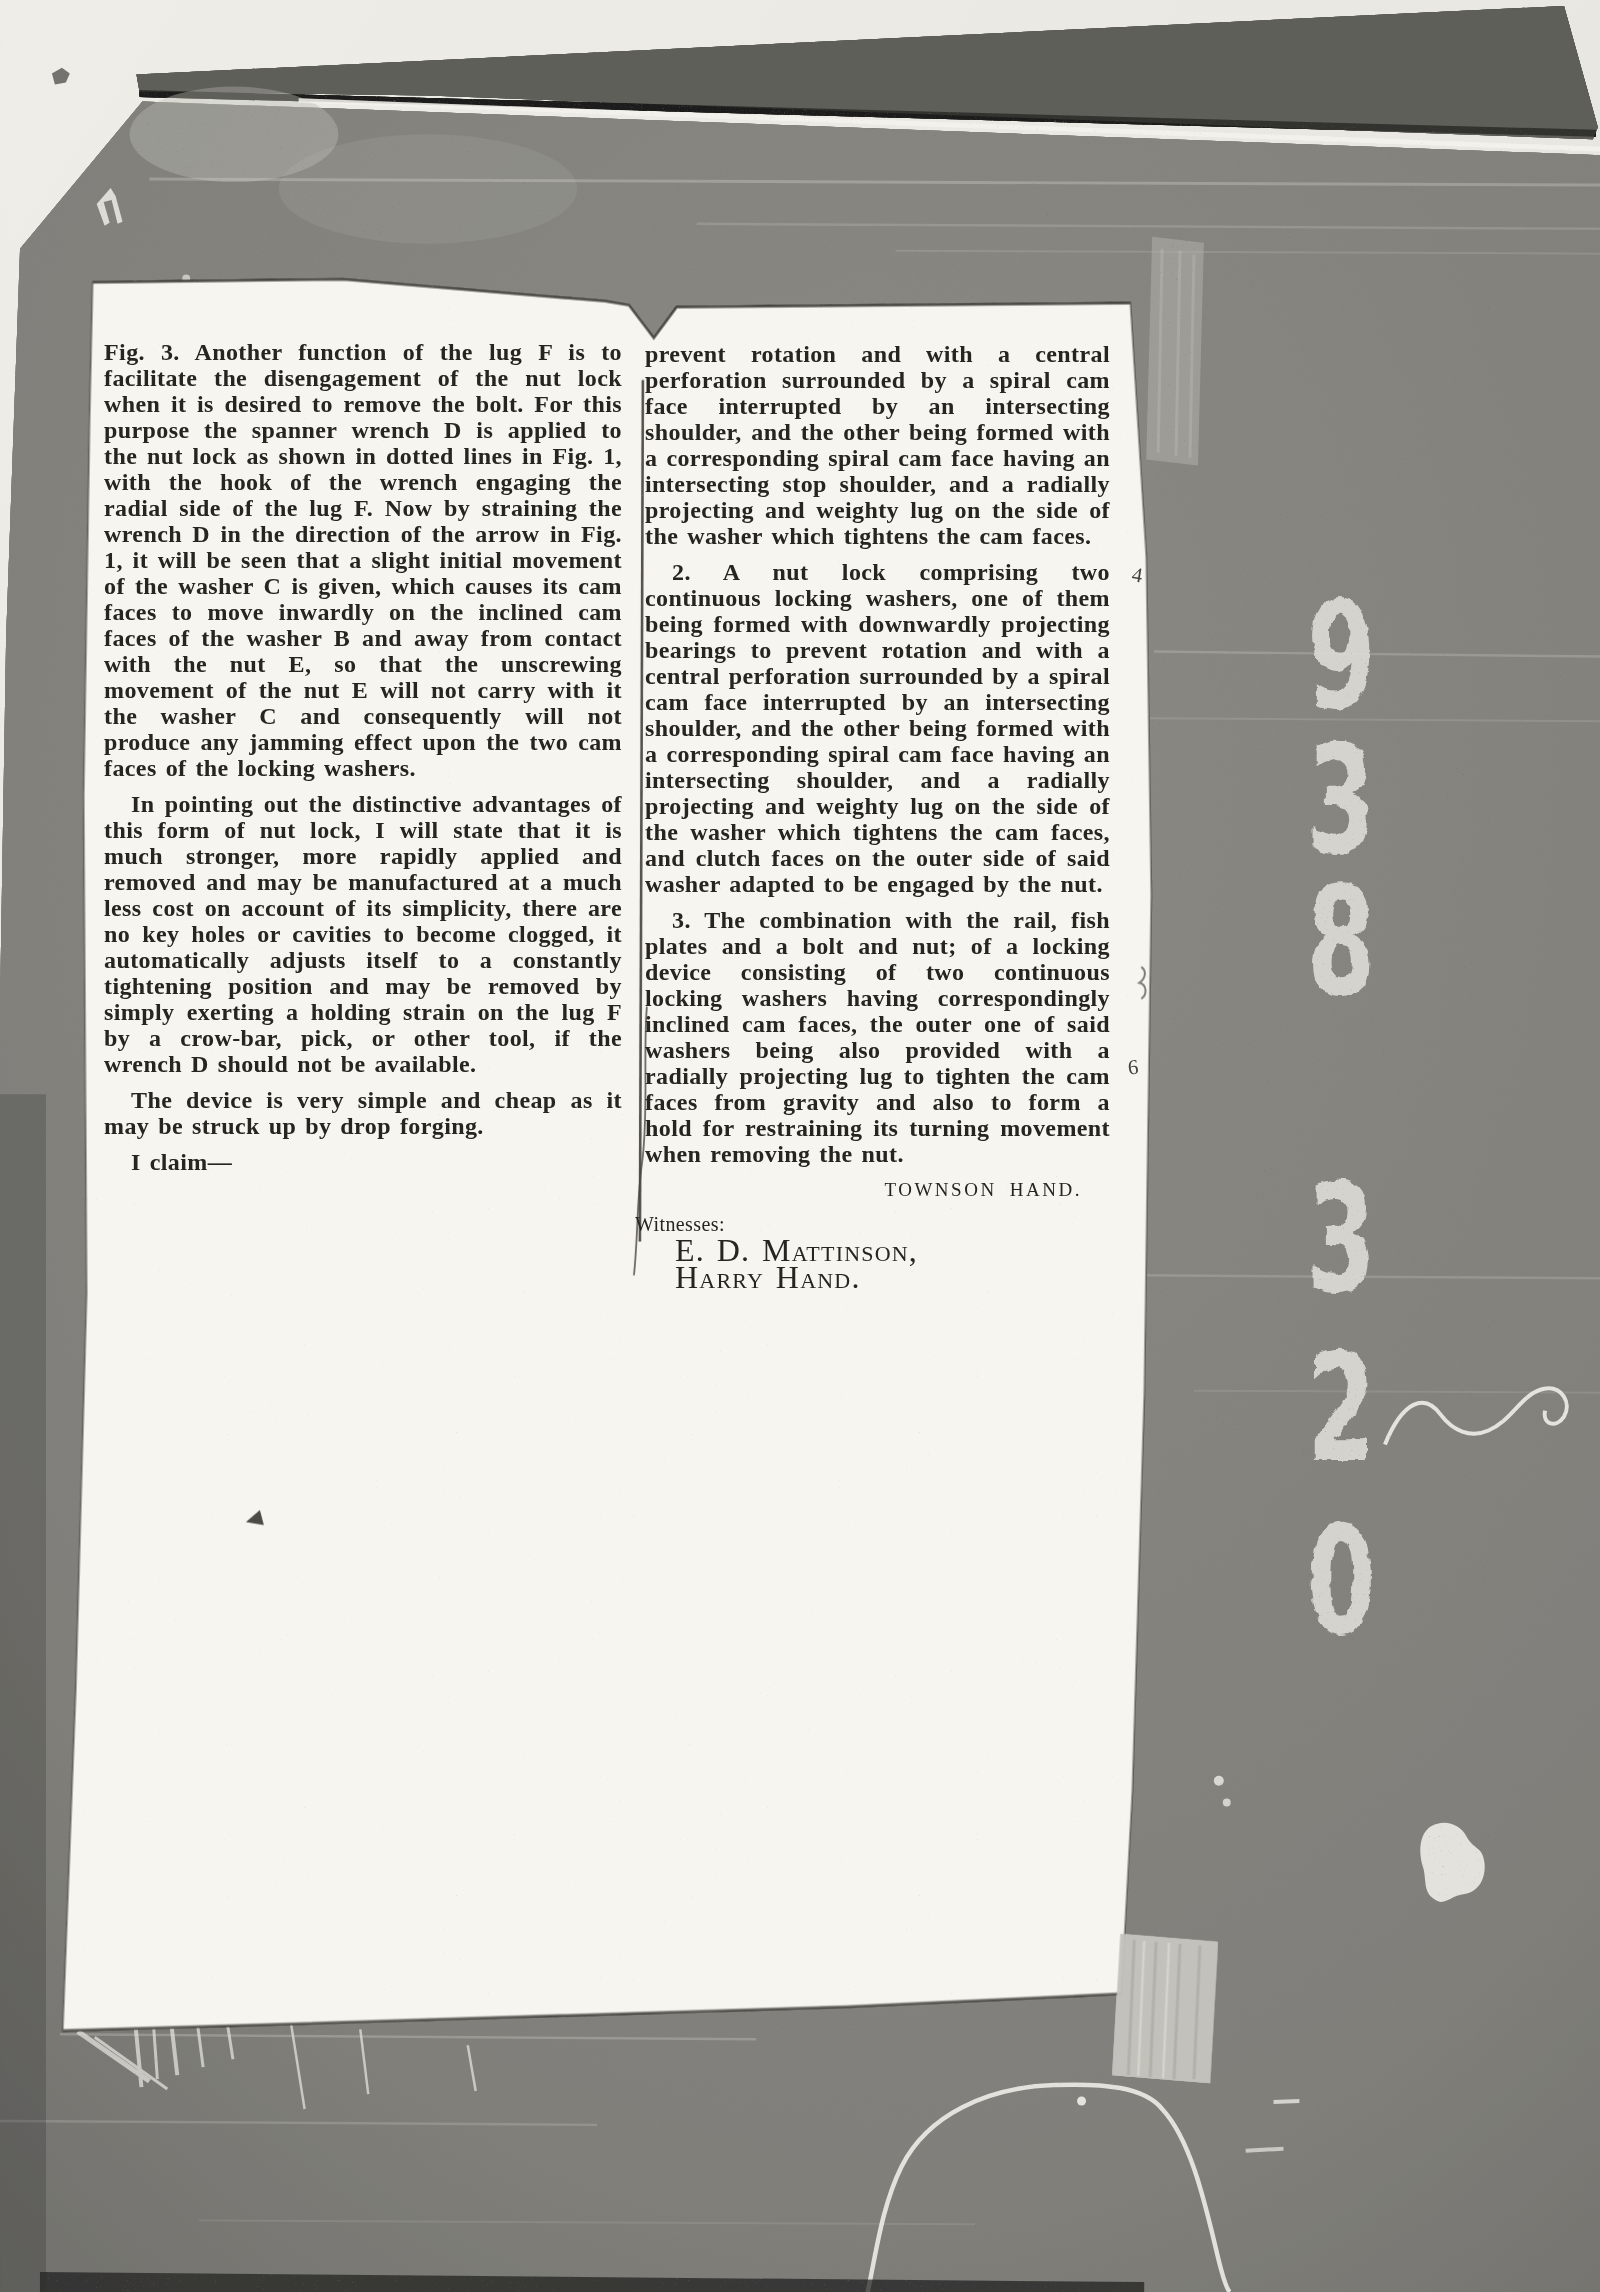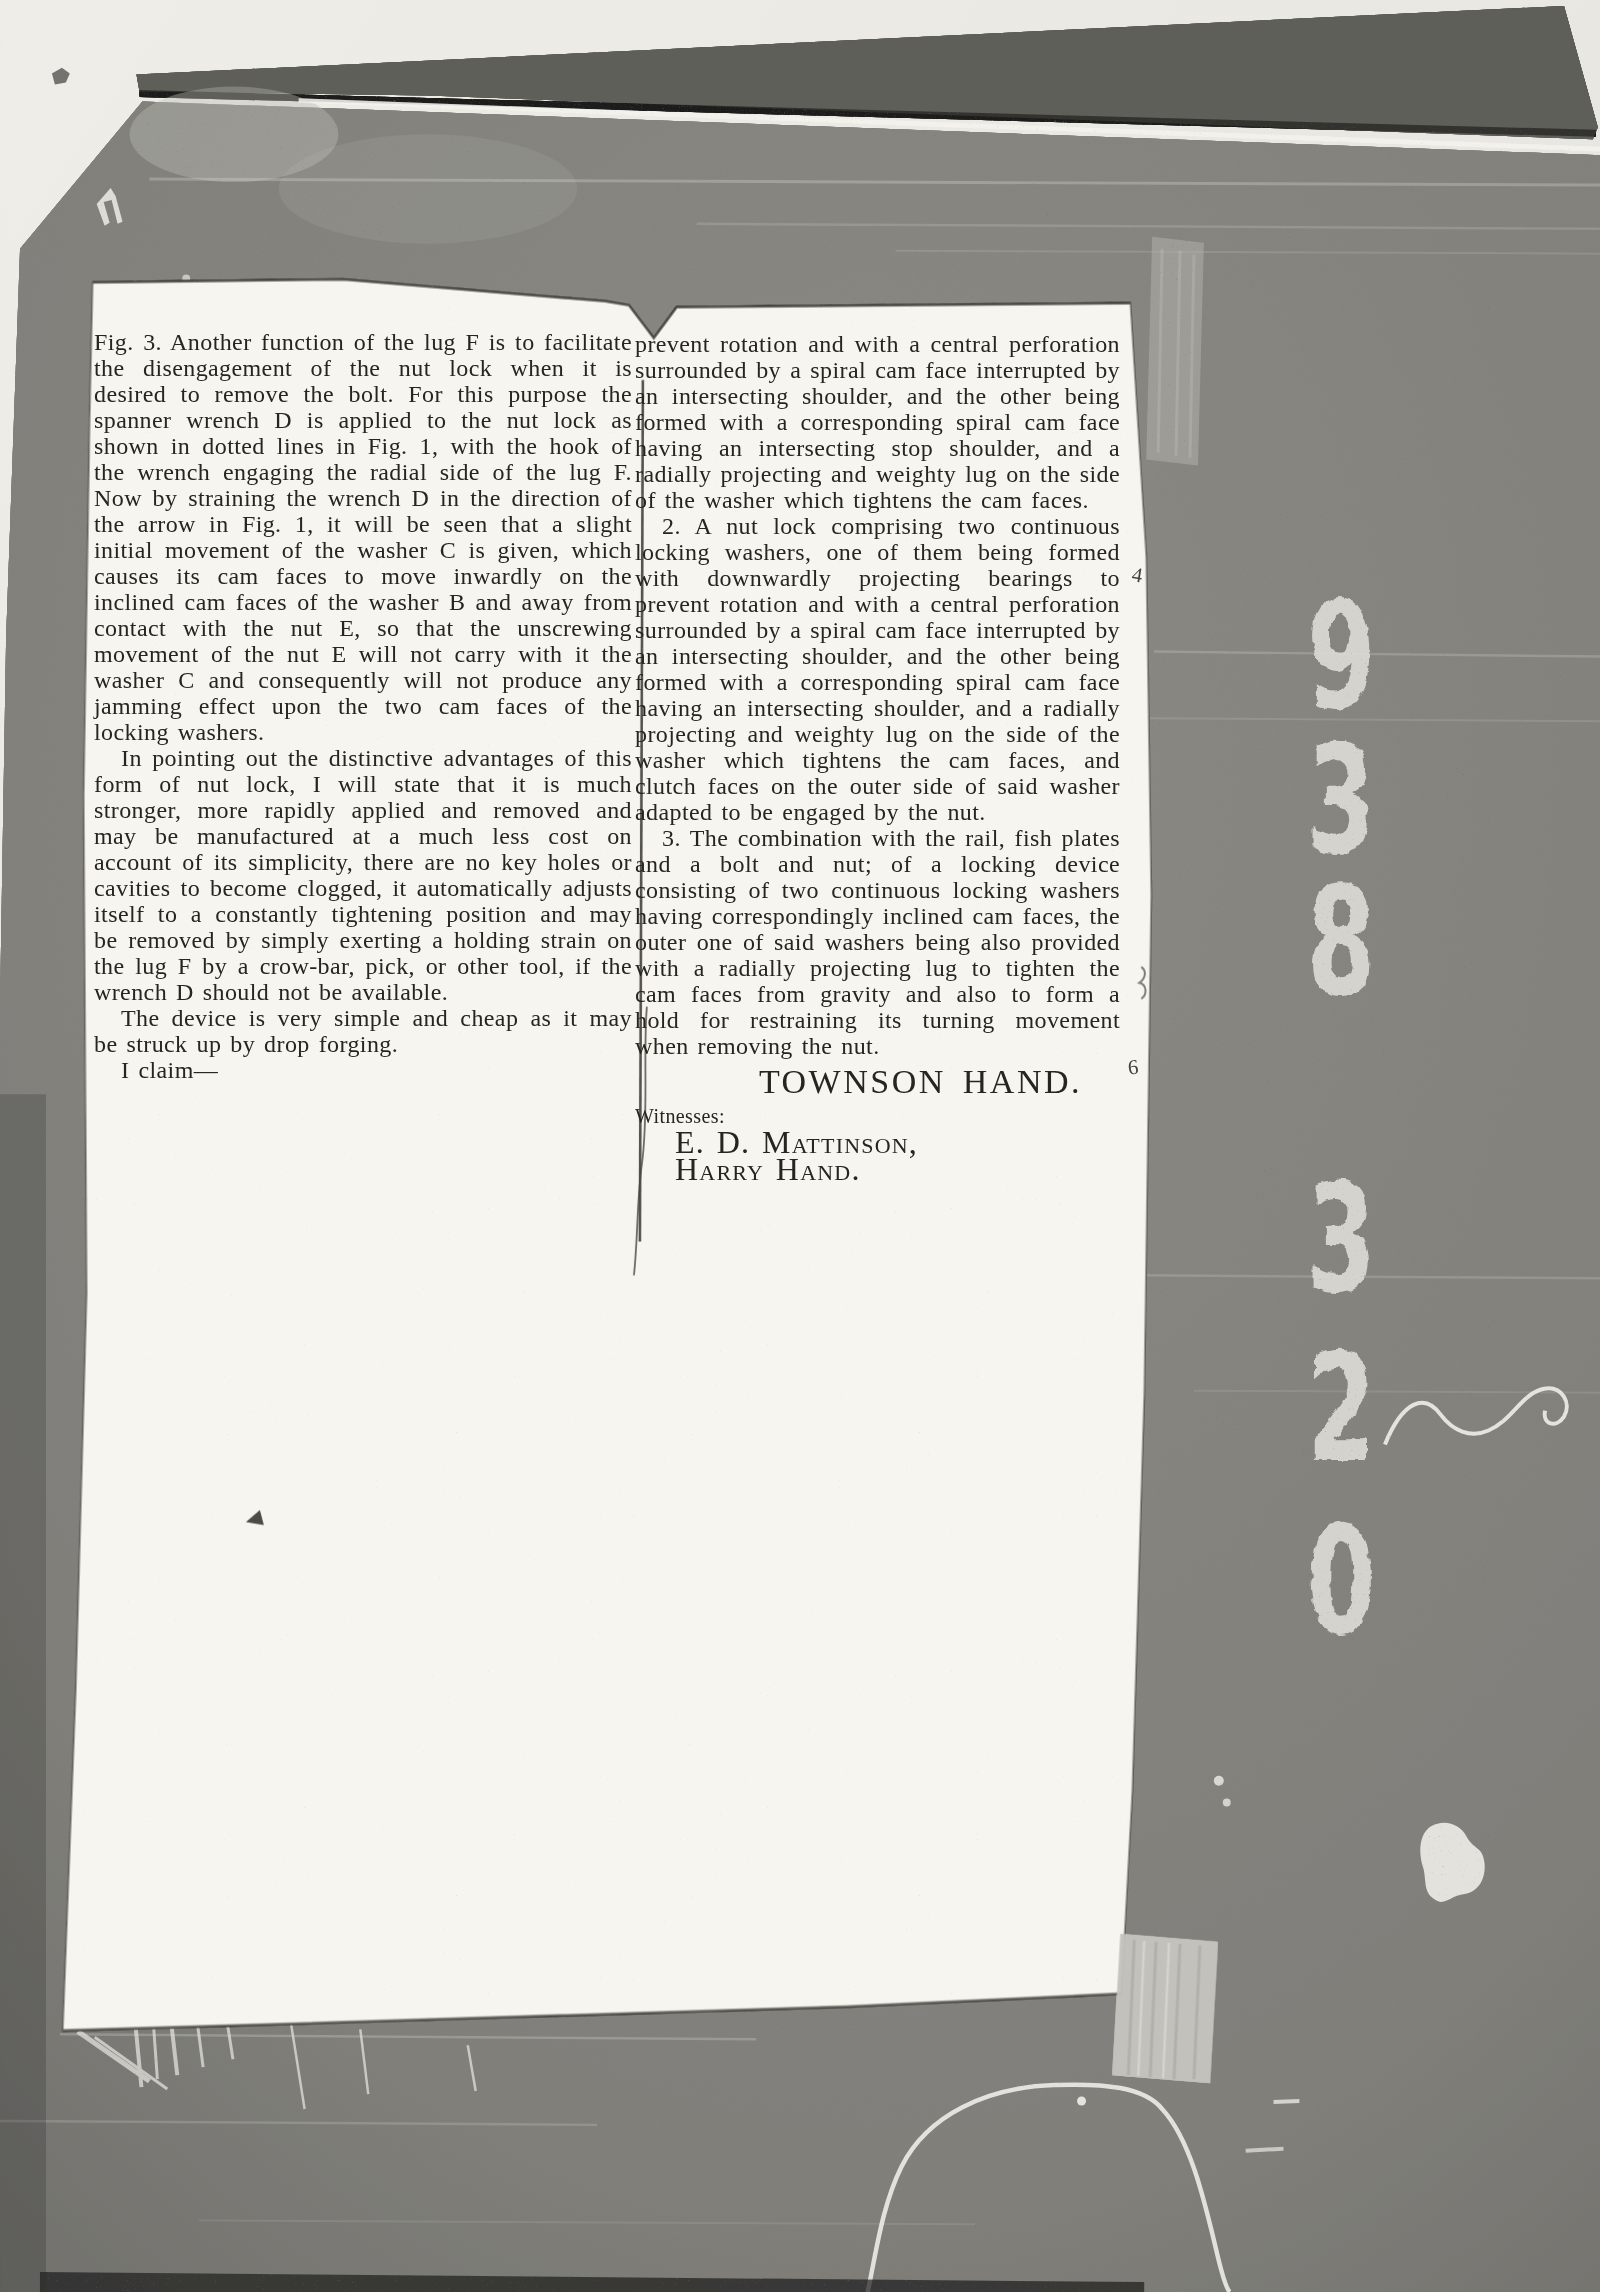--- a/index.html
+++ b/index.html
@@ -11,27 +11,27 @@
   .scene{position:absolute;left:0;top:0;width:1601px;height:2292px;display:block;}
   
   .textlayer{
     position:absolute;left:0;top:0;width:1601px;height:2292px;
     color:#26251f;filter:blur(0.3px);
   }
   .col{
     position:absolute;text-align:justify;
     font-size:24px;line-height:26px;letter-spacing:0.4px;word-spacing:2.6px;
   }
-  .col p{margin:0;padding:0;}
+  .col p{margin:10px;padding:0;font-weight:bold;}
   .col p.ind{text-indent:27px;}
   #col-left{left:94px;top:329px;width:538px;}
   #col-right{left:635px;top:331px;width:485px;}
   .signature{
     margin-top:10px;text-align:right;padding-right:38px;
-    font-size:34px;letter-spacing:2.5px;word-spacing:6px;
+    font-size:19px;letter-spacing:2.5px;word-spacing:6px;
   }
   .witness-label{margin-top:8px;font-size:20px;}
   .witness-name{
     margin-left:40px;font-variant:small-caps;letter-spacing:1.2px;font-size:32px;line-height:27px;
   }
   .margin-mark{
     position:absolute;font-size:21px;color:#45443e;font-family:"Liberation Serif",serif;
   }
   #margin-mark-4{left:1132px;top:563px;transform:rotate(9deg);}
   #margin-mark-6{left:1128px;top:1055px;transform:rotate(-5deg);}

